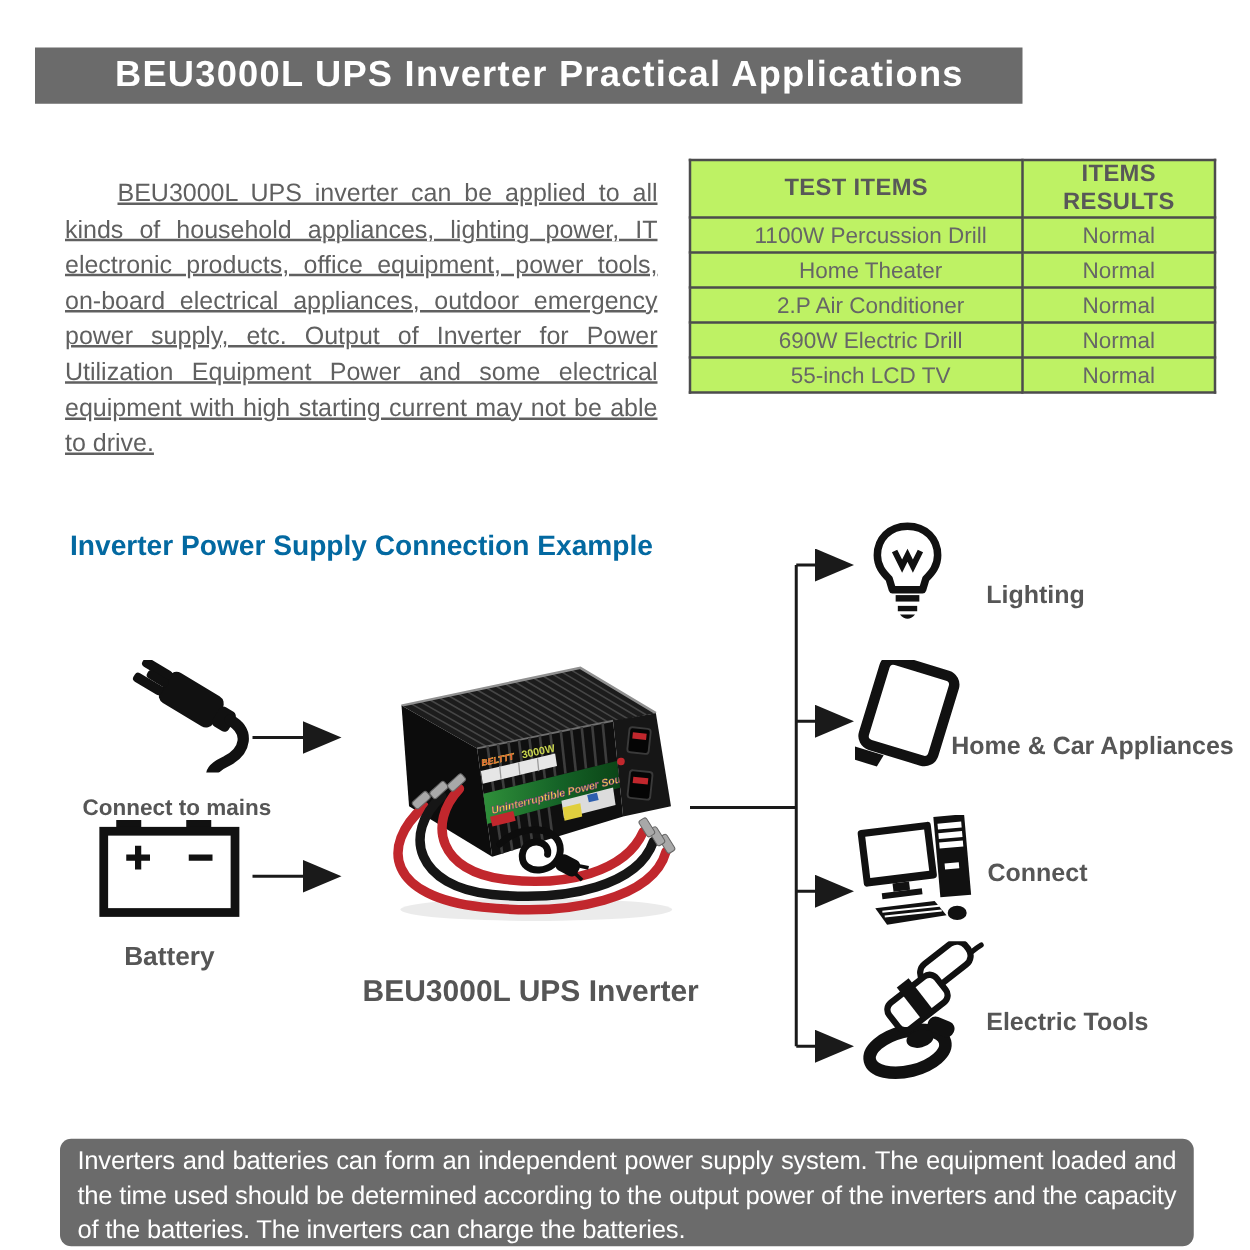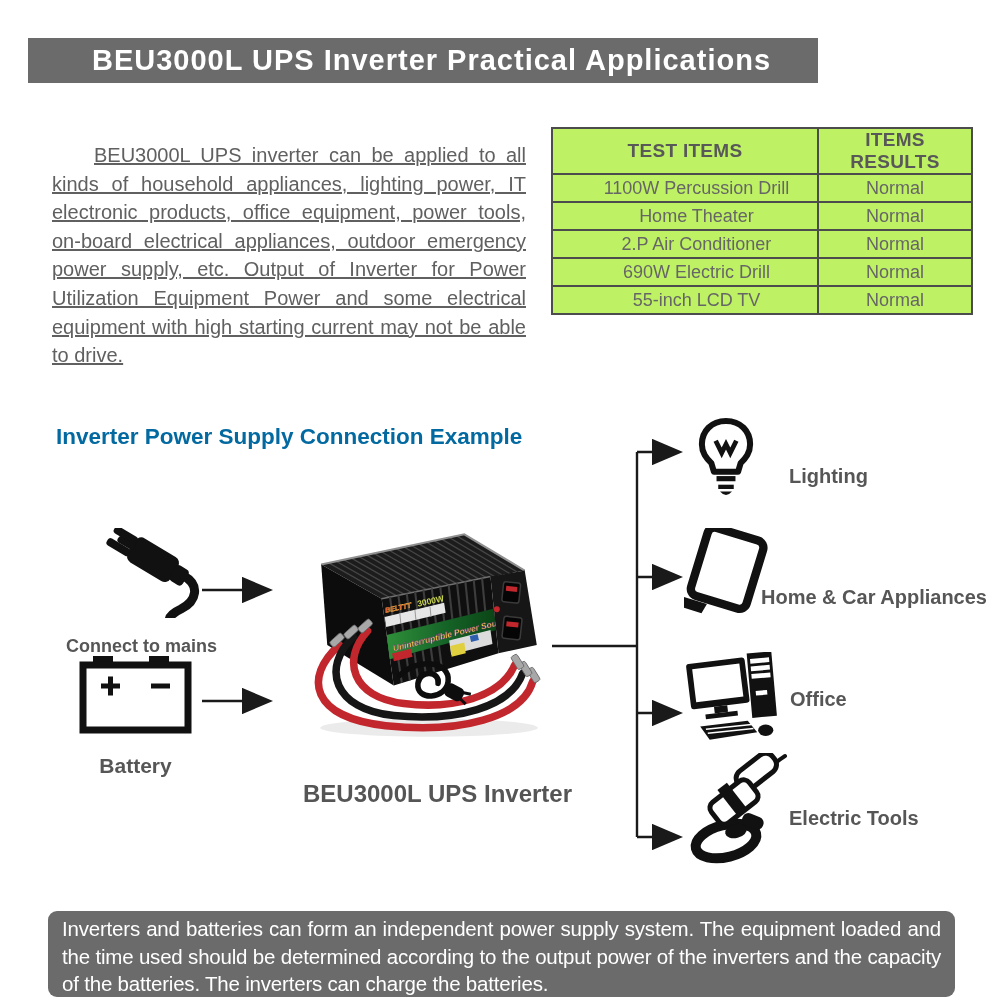--- a/index.html
+++ b/index.html
@@ -38,21 +38,21 @@
 
   
   .section-heading{
     left:40px;top:424px;color:#0369a1;font-size:22.5px;font-weight:bold;white-space:nowrap;margin-left:16px;
   }
 
   
   .dlabel{color:#565656;font-weight:bold;white-space:nowrap;margin-top:24px;}
   .mains-label{left:66px;top:612px;font-size:18px;}
   .battery-label{left:78px;top:730px;width:115px;text-align:center;font-size:21px;}
-  .product-caption{left:290px;top:756px;width:282px;text-align:right;font-size:24px;color:#555555;}
+  .product-caption{left:290px;top:756px;width:282px;text-align:left;font-size:24px;color:#555555;}
   .out-label{font-size:20px;}
   .lbl-lighting{left:789px;top:441px;}
   .lbl-home{left:761px;top:562px;}
   .lbl-office{left:790px;top:664px;}
   .lbl-tools{left:789px;top:783px;}
 
   
   .footer-note{
     left:48px;top:884px;width:907px;height:86px;background:#6b6b6b;border-radius:9px;
     box-sizing:border-box;padding:4px 14px 0 14px;margin-top:27px;
@@ -285,21 +285,21 @@
     <rect x="71" y="6" width="20" height="5" fill="#ffffff"></rect>
     <rect x="71" y="14" width="20" height="5" fill="#ffffff"></rect>
     <rect x="71" y="22" width="20" height="5" fill="#ffffff"></rect>
     <rect x="74" y="40" width="12" height="5" fill="#ffffff"></rect>
   </g>
   <polygon points="16,78 66,72 76,84 26,92" fill="#111111"></polygon>
   <line x1="22" y1="81" x2="70" y2="76" stroke="#ffffff" stroke-width="1.6"></line>
   <line x1="24" y1="85" x2="72" y2="80" stroke="#ffffff" stroke-width="1.6"></line>
   <ellipse cx="85" cy="82" rx="8" ry="6" fill="#111111"></ellipse>
 </svg>
-<div class="abs dlabel out-label lbl-office">Office</div>
+<div class="abs dlabel out-label lbl-office">Connect</div>
 
 <svg class="abs" style="left:682px;top:753px;" width="106" height="116" viewBox="0 0 106 116">
   <path d="M88 16 C 93 10 98 6 103 3" stroke="#111111" stroke-width="4" fill="none" stroke-linecap="round"></path>
   <ellipse cx="44" cy="88" rx="31" ry="16" transform="rotate(-14 44 88)" fill="none" stroke="#111111" stroke-width="10"></ellipse>
   <ellipse cx="54" cy="78" rx="11" ry="7" transform="rotate(-14 54 78)" fill="#111111"></ellipse>
   <rect x="52" y="8" width="44" height="21" rx="9" transform="rotate(-38 74 18)" fill="#ffffff" stroke="#111111" stroke-width="5"></rect>
   <rect x="28" y="36" width="48" height="26" rx="7" transform="rotate(-38 52 49)" fill="#ffffff" stroke="#111111" stroke-width="5"></rect>
   <rect x="44" y="30" width="12" height="32" transform="rotate(-38 50 46)" fill="#111111"></rect>
   <rect x="60" y="62" width="22" height="13" rx="6" transform="rotate(22 71 68)" fill="#111111"></rect>
 </svg>

